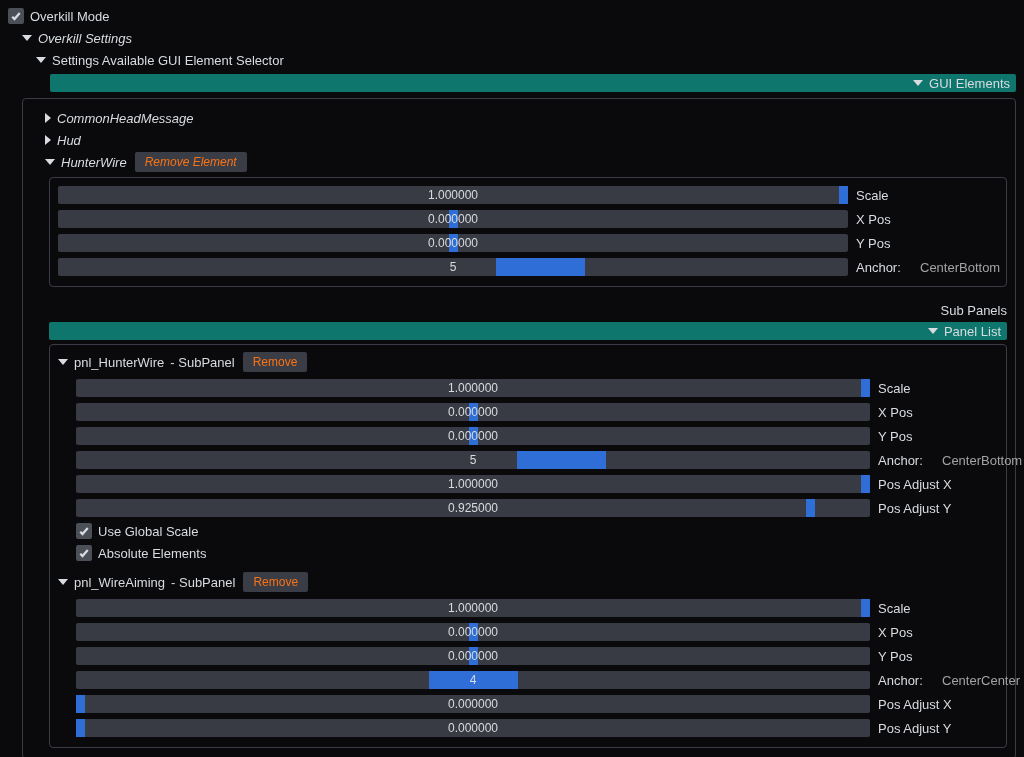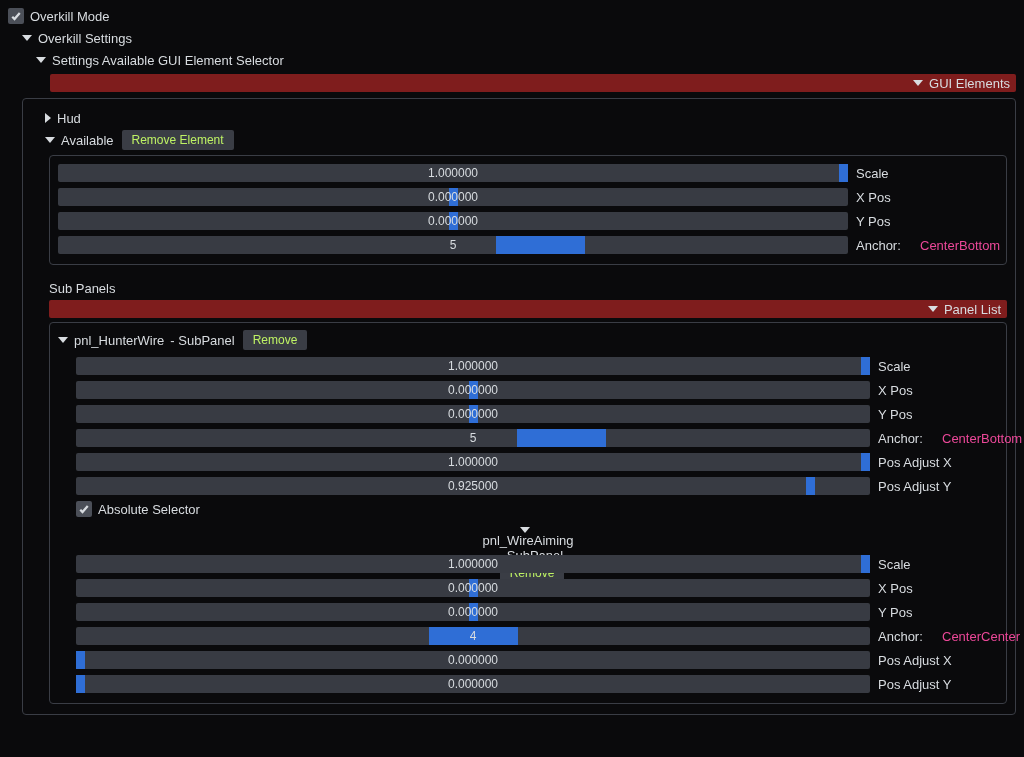--- a/index.html
+++ b/index.html
@@ -32,44 +32,44 @@
     border-right: 5px solid transparent;
     border-top: 6px solid #d8dce0;
   }
   .tri.right {
     border-top: 5px solid transparent;
     border-bottom: 5px solid transparent;
     border-left: 6px solid #d8dce0;
   }
   .btn {
     background: #3a3d45;
-    color: #bef264;
+    color: #f97316;
     padding: 3px 10px;
     border-radius: 2px;
     font-size: 12px;
     margin-left: 8px;
     cursor: pointer;
   }
   .section-border {
     border: 1px solid #3a3d45;
     border-radius: 4px;
     padding: 8px 8px 10px 8px;
     margin-top: 6px;
   }
   .inner-border {
     border: 1px solid #3a3d45;
     border-radius: 4px;
     padding: 6px 8px;
     margin-top: 4px;
   }
-  .indent-1 { padding-left: 14px; }
+  .indent-1 { padding-left: 14px; font-style: italic; }
   .indent-2 { padding-left: 28px; }
   .long-bar {
     height: 18px;
-    background: #7f1d1d;
+    background: #0f766e;
     border-radius: 2px;
     display: flex;
     align-items: center;
     justify-content: flex-end;
     padding-right: 6px;
     margin: 4px 0;
   }
   .long-bar .caret {
     margin-right: 6px;
   }
@@ -100,21 +100,21 @@
     color: #d8dce0;
     font-size: 12px;
   }
   .slider-label {
     flex: 0 0 auto;
     min-width: 56px;
     color: #d8dce0;
   }
   .slider-extra {
     flex: 0 0 auto;
-    color: #ec4899;
+    color: #a3a3a3;
   }
   .pill {
     position: absolute;
     width: 9px;
     height: 100%;
     background: #2f6ed6;
   }
   .tree-row { display: flex; align-items: center; height: 22px; }
 </style>
 </head>
@@ -143,25 +143,29 @@
   <div class="long-bar">
     <span class="tri down caret"></span>
     <span>GUI Elements</span>
   </div>
 </div>
 
 <div class="section-border" style="margin-left:14px; margin-right:0;">
 
   <div class="tree-row indent-1">
     <span class="tri right"></span>
+    <span>CommonHeadMessage</span>
+  </div>
+  <div class="tree-row indent-1">
+    <span class="tri right"></span>
     <span>Hud</span>
   </div>
   <div class="tree-row indent-1">
     <span class="tri down"></span>
-    <span>Available</span>
+    <span>HunterWire</span>
     <span class="btn">Remove Element</span>
   </div>
 
   <div class="inner-border" style="margin-left:18px;">
 
     <div class="slider-row">
       <div class="slider-track" style="width:790px;">
         <div class="pill" style="right:0;"></div>
         <div class="slider-value">1.000000</div>
       </div>
@@ -187,21 +191,21 @@
     <div class="slider-row">
       <div class="slider-track" style="width:790px;">
         <div class="slider-fill" style="left:55.5%; width:11.2%;"></div>
         <div class="slider-value">5</div>
       </div>
       <span class="slider-label">Anchor:</span>
       <span class="slider-extra">CenterBottom</span>
     </div>
   </div>
 
-  <div style="margin:16px 0 2px 18px;">Sub Panels</div>
+  <div style="margin:16px 0 2px 18px;text-align:right;">Sub Panels</div>
 
   <div style="margin-left:18px;">
     <div class="long-bar">
       <span class="tri down caret"></span>
       <span>Panel List</span>
     </div>
   </div>
 
   <div class="inner-border" style="margin-left:18px;">
     <div class="tree-row" style="margin-bottom:4px;">
@@ -261,25 +265,33 @@
         </div>
         <span class="slider-label" style="min-width:90px;">Pos Adjust Y</span>
       </div>
 
       <div class="row">
         <span class="checkbox">
           <svg viewBox="0 0 16 16">
               <path d="M3 9l3 3 7-8"></path>
             </svg>
         </span>
-        <span>Absolute Selector</span>
-      </div>
-    </div>
-
-    <div class="tree-row" style="margin:8px 0 4px 0;flex-direction:column;">
+        <span>Use Global Scale</span>
+      </div>
+      <div class="row">
+        <span class="checkbox">
+          <svg viewBox="0 0 16 16">
+              <path d="M3 9l3 3 7-8"></path>
+            </svg>
+        </span>
+        <span>Absolute Elements</span>
+      </div>
+    </div>
+
+    <div class="tree-row" style="margin:8px 0 4px 0;">
       <span class="tri down"></span>
       <span>pnl_WireAiming</span>
       <span style="margin-left:6px;">- SubPanel</span>
       <span class="btn">Remove</span>
     </div>
 
     <div class="inner-border" style="margin-left:18px; border:none; padding:0;">
 
       <div class="slider-row">
         <div class="slider-track" style="width:794px;">

